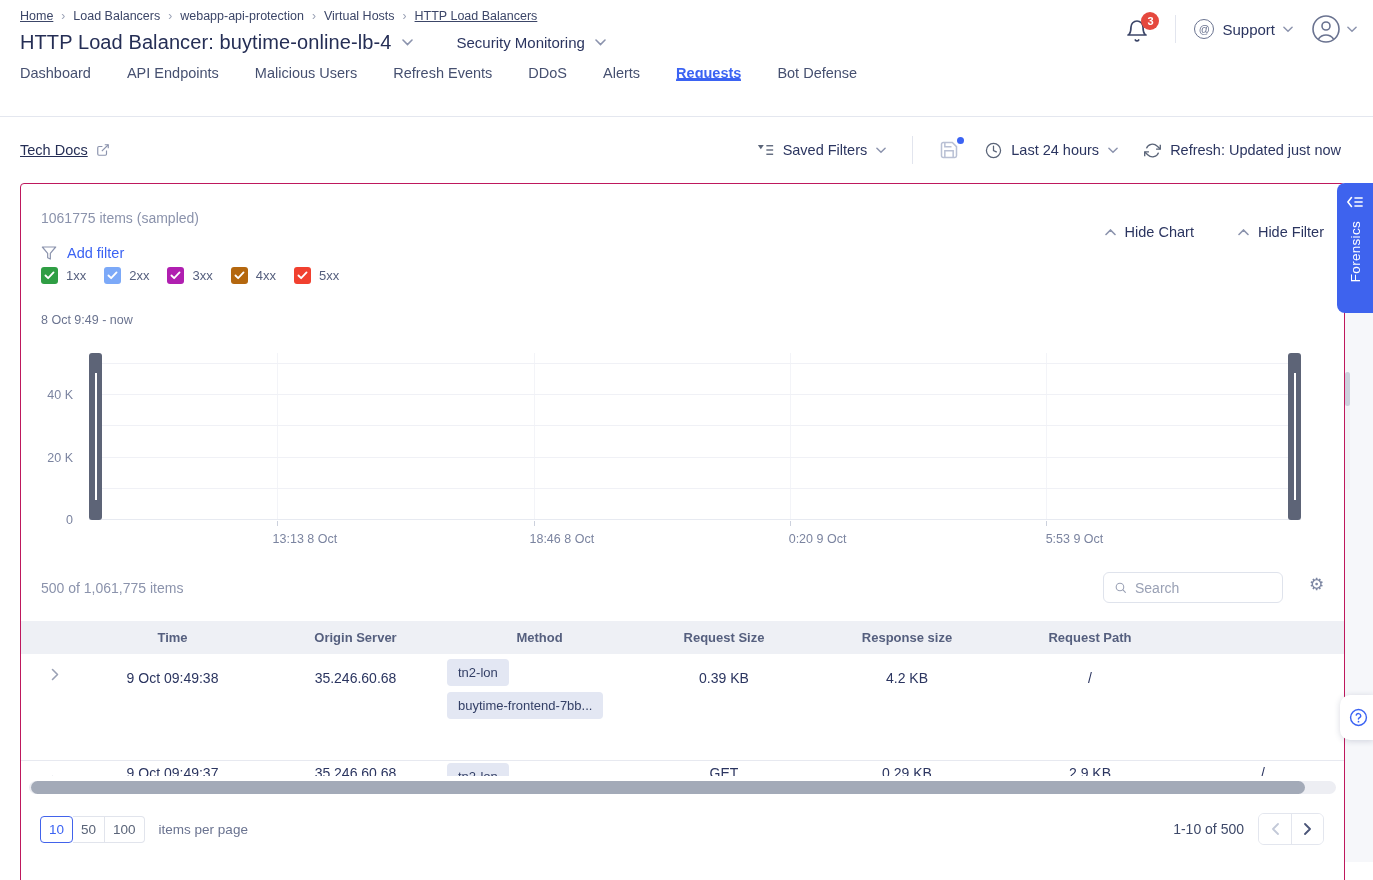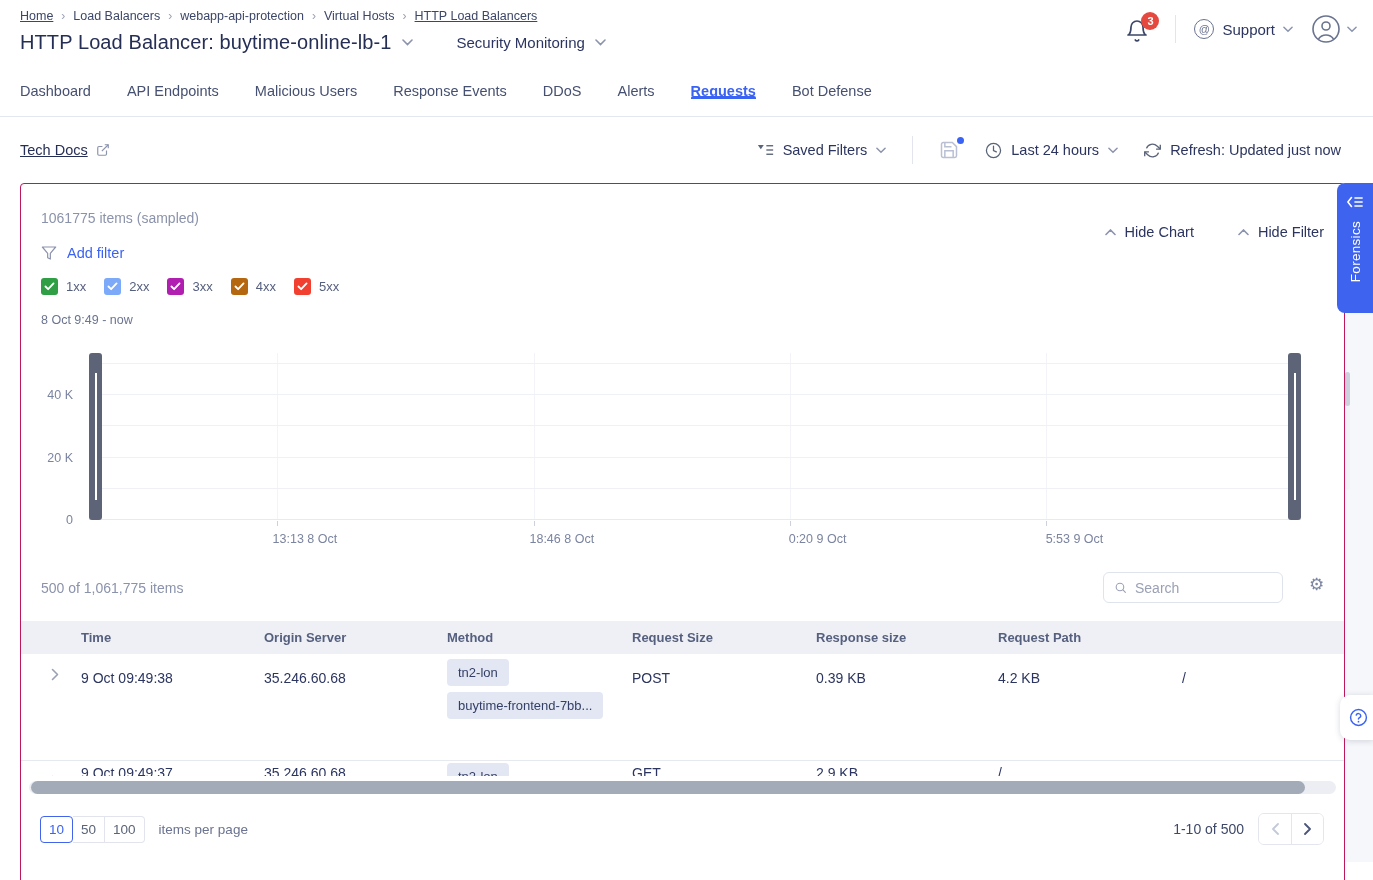--- a/index.html
+++ b/index.html
@@ -19,21 +19,21 @@
   .view-select { display:flex; align-items:center; gap:10px; margin-left:44px; font-size:15px; color:#2b3560; cursor:pointer; }
   .top-right { position:absolute; right:16px; top:14px; display:flex; align-items:center; gap:18px; }
   .bell-wrap { position:relative; padding:4px 8px 0 0; cursor:pointer; }
   .badge { position:absolute; top:-2px; right:-2px; min-width:18px; height:18px; border-radius:9px; background:#e5483e; color:#fff; font-size:11px; font-weight:700; display:flex; align-items:center; justify-content:center; padding:0 4px; }
   .vdiv { width:1px; height:28px; background:#e2e5ee; }
   .support { display:flex; align-items:center; gap:8px; font-size:15px; color:#2b3560; cursor:pointer; }
   .at-circle { width:20px; height:20px; border:1.5px solid #6a7390; border-radius:50%; color:#6a7390; font-size:11px; display:flex; align-items:center; justify-content:center; }
   .avatar { display:flex; align-items:center; gap:6px; cursor:pointer; }
 
   
-  .tabs { height:54px; border-bottom:1px solid #e4e7ef; display:flex; align-items:center; gap:36px; padding:0 20px; background:#fff; }
+  .tabs { height:54px; border-bottom:1px solid #e4e7ef; display:flex; align-items:flex-start; gap:36px; padding:0 20px; background:#fff; }
   .tab { display:flex; align-items:center; font-size:14.5px; color:#46507023; color:#465070; cursor:pointer; position:relative; padding-top:2px; }
   .tab.active { color:#3b63f3; font-weight:600; }
   .tab.active::after { content:""; position:absolute; left:0; right:0; bottom:0; height:3px; background:#3b63f3; border-radius:2px 2px 0 0; }
 
   
   .toolbar { position:relative; height:66px; padding:0 20px; display:flex; align-items:center; background:#fff; }
   .techdocs { display:flex; align-items:center; gap:8px; cursor:pointer; }
   .techdocs span { font-size:14.5px; color:#252e55; text-decoration:underline; font-weight:500; }
   .tool-right { position:absolute; right:32px; top:0; height:100%; display:flex; align-items:center; gap:26px; }
   .tool-item { display:flex; align-items:center; gap:9px; font-size:14.5px; color:#2b3560; cursor:pointer; }
@@ -41,21 +41,21 @@
   .save-dot { position:absolute; top:-3px; right:-5px; width:7px; height:7px; border-radius:50%; background:#3b63f3; }
 
   
   .right-gutter { position:absolute; left:1345px; top:183px; width:28px; height:679px; background:#f6f7fa; }
   .panel { position:absolute; left:20px; top:183px; width:1325px; height:856px; background:#fff; border:1px solid #be185d; border-radius:4px; }
   .items-label { position:absolute; left:20px; top:26px; font-size:14px; color:#8b93ac; }
   .hide-group { position:absolute; right:20px; top:40px; display:flex; gap:44px; }
   .hide-btn { display:flex; align-items:center; gap:9px; font-size:14.5px; color:#2b3560; cursor:pointer; }
   .add-filter { position:absolute; left:20px; top:61px; display:flex; align-items:center; gap:10px; cursor:pointer; }
   .add-filter span { color:#3b63f3; font-size:14.5px; }
-  .chips { position:absolute; left:20px; top:94px; display:flex; gap:18px; }
+  .chips { position:absolute; left:20px; top:83px; display:flex; gap:18px; }
   .chip { display:flex; align-items:center; gap:8px; cursor:pointer; }
   .cbx { width:17px; height:17px; border-radius:3px; display:flex; align-items:center; justify-content:center; }
   .chip-label { font-size:13px; color:#555f7e; }
   .range-label { position:absolute; left:20px; top:129px; font-size:12.5px; color:#6b7490; }
 
   
   .chart { position:absolute; left:0; top:150px; width:1325px; height:218px; }
   .plot { position:absolute; left:68px; top:19px; width:1212px; height:167px; }
   .hgrid { position:absolute; left:0; right:0; height:1px; background:#f0f1f6; }
   .xgrid { position:absolute; top:0; bottom:0; width:1px; background:#f3f4f8; }
@@ -71,21 +71,21 @@
   .xaxis { position:absolute; left:68px; top:198px; width:1212px; height:16px; }
   .xlab { position:absolute; top:0; transform:translateX(-50%); font-size:12.5px; color:#7b84a0; white-space:nowrap;margin-left:28px; }
   .xtick { position:absolute; top:-11px; width:1px; height:5px; background:#ccd1dd; }
 
   
   .summary { position:absolute; left:20px; top:396px; font-size:14px; color:#8b93ac; }
   .search-wrap { position:absolute; left:1082px; top:388px; width:180px; height:31px; border:1px solid #dfe3ec; border-radius:6px; display:flex; align-items:center; padding:0 10px; gap:8px; background:#fff; }
   .search-input { border:none; outline:none; width:100%; font-size:14px; color:#8b5cf6; font-family:inherit; }
   .search-input::placeholder { color:#9aa1b5; }
   .gear { position:absolute; left:1288px; top:392px; font-size:17px; color:#7c86a2; cursor:pointer; line-height:1; }
-  .thead, .trow { display:grid; grid-template-columns:60px 183px 183px 185px 184px 182px 184px auto; }
+  .thead, .trow { display:grid; grid-template-columns:60px 183px 183px 185px 184px 182px 184px auto;text-align:center; }
   .thead { position:absolute; left:0; top:437px; width:100%; height:33px; background:#eef0f5; }
   .thead .th { font-size:13px; font-weight:700; color:#555f7e; padding-top:9px; }
   .tbody { position:absolute; left:0; top:470px; width:100%; }
   .trow { border-bottom:1px solid #e7e9f0; }
   .trow .td { font-size:14px; color:#2b3560; padding-top:16px; }
   .row-expand { padding:14px 0 0 30px; }
   .tags { display:flex; flex-direction:column; align-items:flex-start; gap:6px; padding-top:5px; }
   .tag { background:#e3e7f3; color:#333f66; font-size:13px; padding:6px 11px; border-radius:4px; max-width:165px; white-space:nowrap; overflow:hidden; text-overflow:ellipsis; cursor:pointer; }
   .row-full { height:107px; }
   .row-clip { height:15px; overflow:hidden; }
@@ -125,21 +125,21 @@
       <span class="bc-sep">›</span>
       <span class="bc-item">Load Balancers</span>
       <span class="bc-sep">›</span>
       <span class="bc-item">webapp-api-protection</span>
       <span class="bc-sep">›</span>
       <span class="bc-item">Virtual Hosts</span>
       <span class="bc-sep">›</span>
       <span class="bc-item u">HTTP Load Balancers</span>
     </nav>
   <div class="title-row">
-    <h1 class="page-title">HTTP Load Balancer: buytime-online-lb-1</h1>
+    <h1 class="page-title">HTTP Load Balancer: buytime-online-lb-4</h1>
     <span class="dd-chev">
       <svg width="11" height="7" viewBox="0 0 11 7">
           <polyline points="1,1 5.5,5.5 10,1" fill="none" stroke="#8b93ad" stroke-width="1.6" stroke-linecap="round"></polyline>
         </svg>
     </span>
     <div class="view-select">
       <span>Security Monitoring</span>
       <svg width="11" height="7" viewBox="0 0 11 7">
           <polyline points="1,1 5.5,5.5 10,1" fill="none" stroke="#8b93ad" stroke-width="1.6" stroke-linecap="round"></polyline>
         </svg>
@@ -171,21 +171,21 @@
           </svg>
       </div>
     </div>
   </div>
 </header>
 
 <nav class="tabs">
     <div class="tab">Dashboard</div>
     <div class="tab">API Endpoints</div>
     <div class="tab">Malicious Users</div>
-    <div class="tab">Response Events</div>
+    <div class="tab">Refresh Events</div>
     <div class="tab">DDoS</div>
     <div class="tab">Alerts</div>
     <div class="tab active">Requests</div>
     <div class="tab">Bot Defense</div>
   </nav>
 
 <div class="toolbar">
   <a class="techdocs">
     <span>Tech Docs</span>
     <svg width="14" height="14" viewBox="0 0 24 24">
@@ -486,38 +486,38 @@
           <svg width="8" height="13" viewBox="0 0 8 13">
             <polyline points="1.5,1.5 6.5,6.5 1.5,11.5" fill="none" stroke="#9aa1b5" stroke-width="1.6" stroke-linecap="round" stroke-linejoin="round"></polyline>
           </svg>
         </div>
         <div class="td">9 Oct 09:49:38</div>
         <div class="td">35.246.60.68</div>
         <div class="tags">
           <span class="tag">tn2-lon</span>
           <span class="tag">buytime-frontend-7bb...</span>
         </div>
-        <div class="td">POST</div>
         <div class="td">0.39 KB</div>
         <div class="td">4.2 KB</div>
         <div class="td">/</div>
       </div>
       <div class="row-clip">
         <div class="trow">
           <div class="row-expand">
             <svg width="8" height="13" viewBox="0 0 8 13">
               <polyline points="1.5,1.5 6.5,6.5 1.5,11.5" fill="none" stroke="#9aa1b5" stroke-width="1.6" stroke-linecap="round" stroke-linejoin="round"></polyline>
             </svg>
           </div>
           <div class="td">9 Oct 09:49:37</div>
           <div class="td">35.246.60.68</div>
           <div class="tags">
             <span class="tag">tn2-lon</span>
           </div>
           <div class="td">GET</div>
+          <div class="td">0.29 KB</div>
           <div class="td">2.9 KB</div>
           <div class="td">/</div>
         </div>
       </div>
     </div>
   <div class="vscroll">
       <div class="vthumb"></div>
     </div>
   <div class="hscroll">
       <div class="hthumb"></div>

